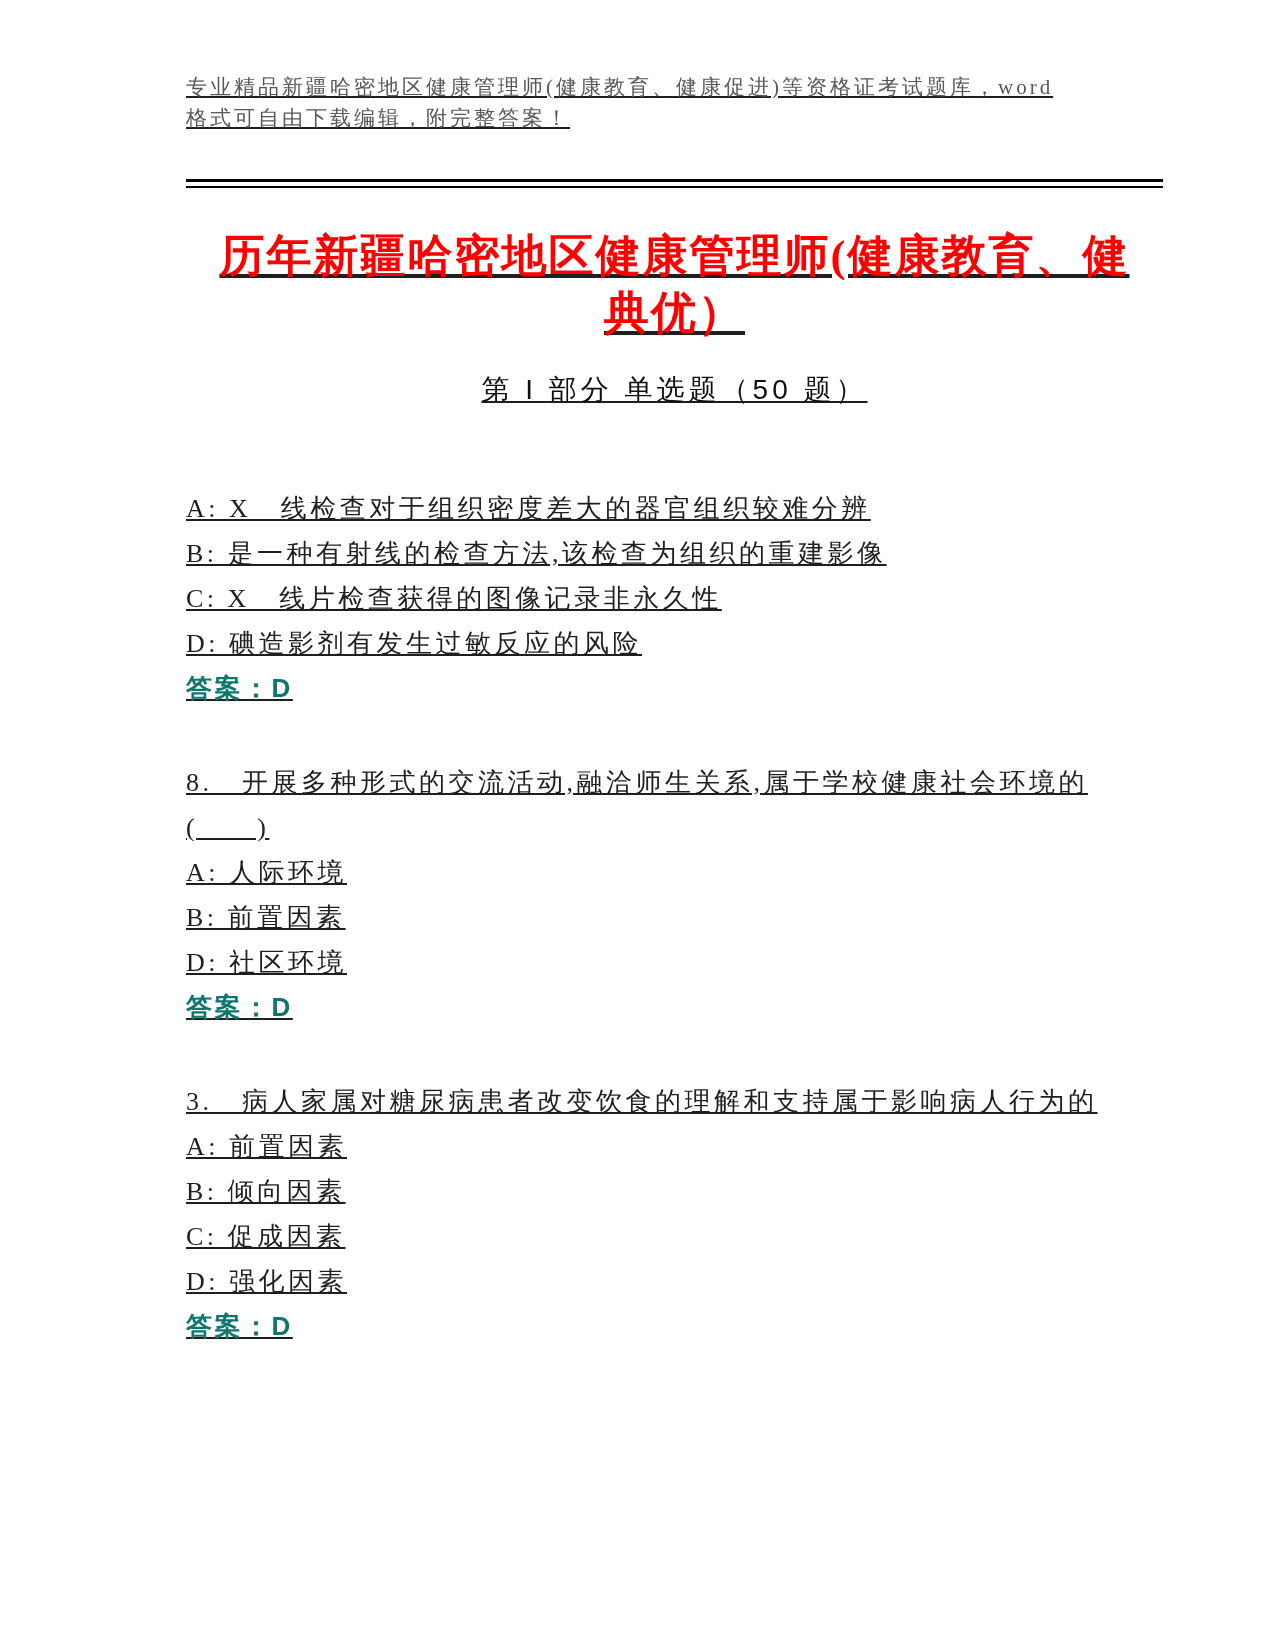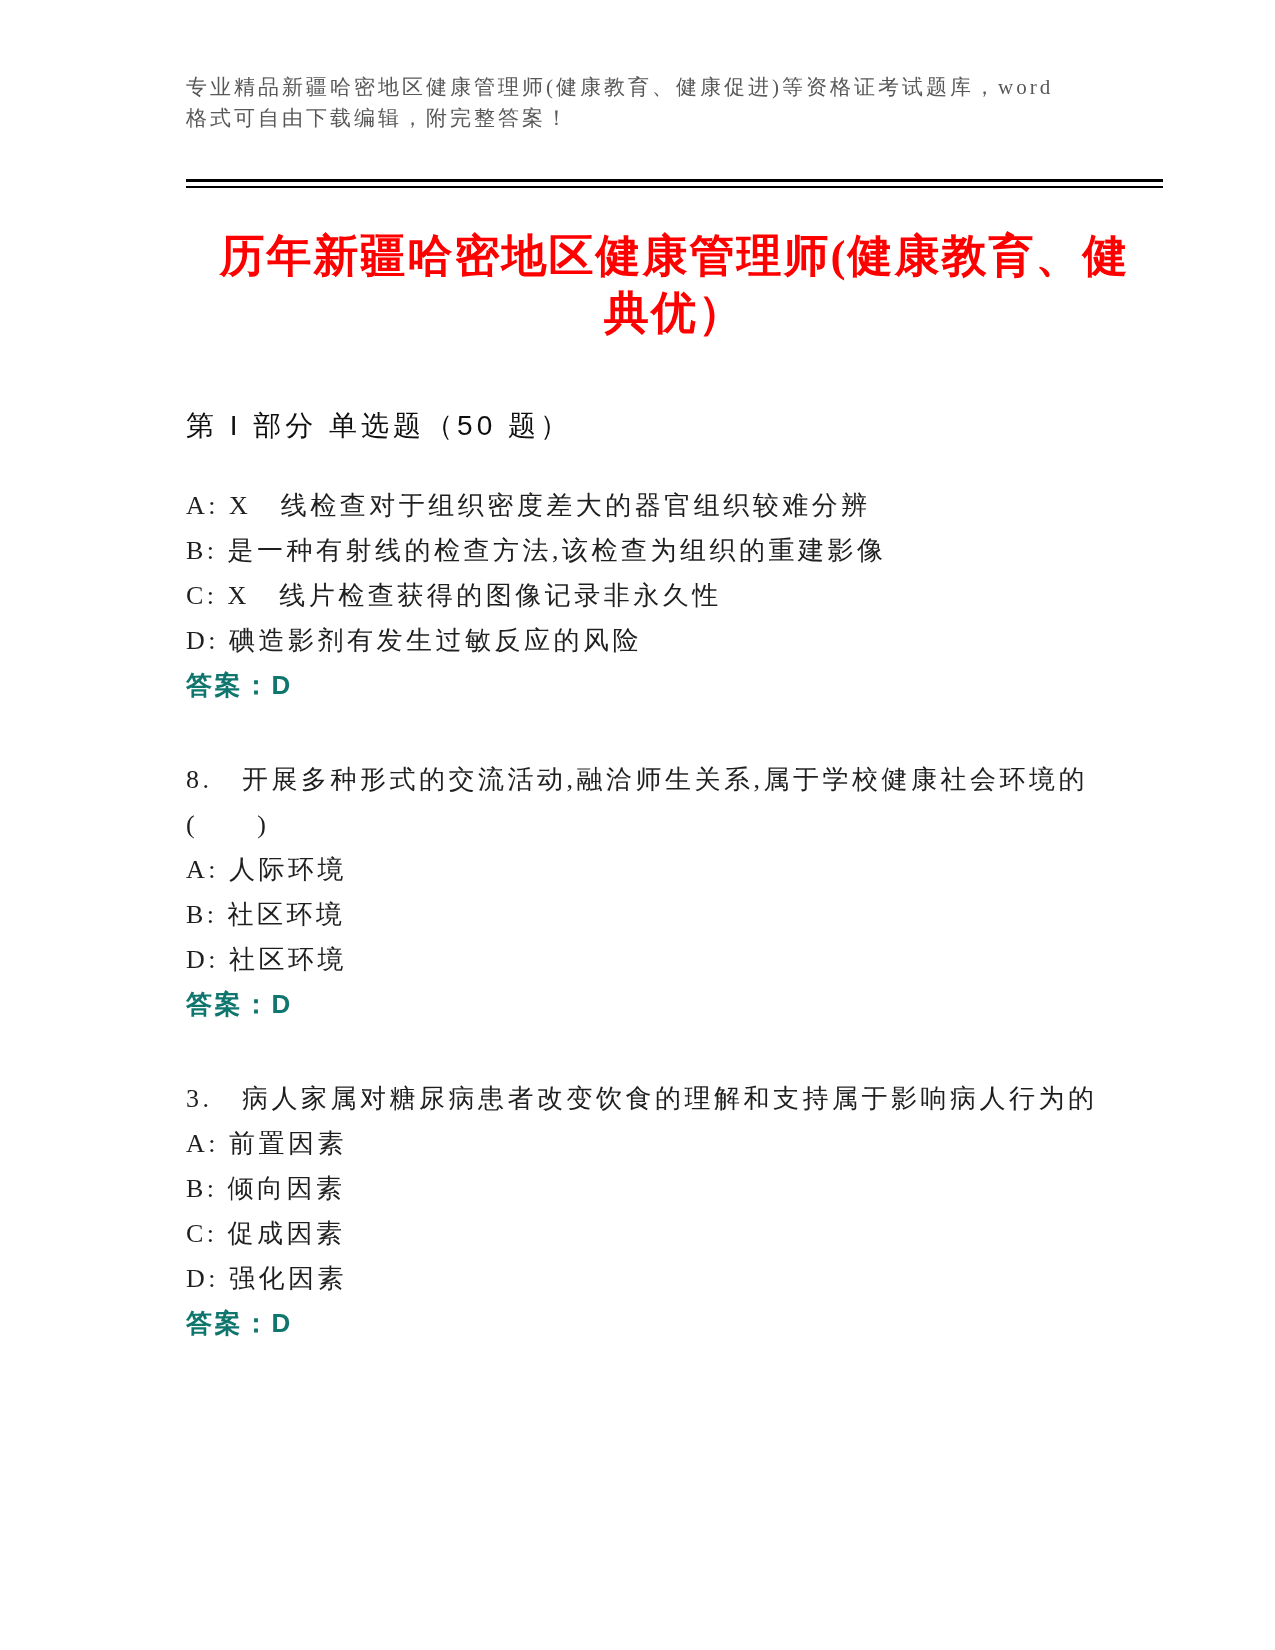--- a/index.html
+++ b/index.html
@@ -13,20 +13,21 @@
     font-family: "Liberation Serif", "DejaVu Serif", serif;
     color: #1f1f1f;
     overflow: hidden;
   }
   .page {
     box-sizing: border-box;
     width: 1275px;
     height: 1290px;
     padding: 72px 112px 8px 186px;
     background: #ffffff;
+    text-decoration: underline;
   }
   .header-note {
     font-size: 21px;
     line-height: 31px;
     letter-spacing: 3px;
     color: #585858;
     margin-bottom: 45px;
   }
   .header-note div { white-space: pre-wrap; }
   .divider {
@@ -35,31 +36,32 @@
     border-bottom: 2px solid #000000;
     margin-bottom: 40px;
   }
   .doc-title {
     color: #ff0000;
     font-weight: 700;
     font-size: 45px;
     line-height: 57px;
     letter-spacing: 2px;
     text-align: center;
-    margin: 0 0 64px 0;
+    margin: 0 0 28px 0;
   }
   .doc-title div { white-space: pre-wrap; }
   .section-heading {
     font-family: "Liberation Sans", "DejaVu Sans", sans-serif;
     font-size: 28px;
     line-height: 40px;
     letter-spacing: 4px;
+    text-align: center;
     color: #0f0f0f;
     font-weight: 500;
-    margin: 0 0 37px 0;
+    margin: 0 0 76px 0;
     white-space: pre-wrap;
   }
   .question { margin: 0 0 49px 0; }
   .qline, .opt {
     font-size: 26px;
     line-height: 45px;
     letter-spacing: 3.5px;
     color: #1f1f1f;
     white-space: pre-wrap;
   }
@@ -97,21 +99,21 @@
     <div class="opt">B: 是一种有射线的检查方法,该检查为组织的重建影像</div>
     <div class="opt">C: X　线片检查获得的图像记录非永久性</div>
     <div class="opt">D: 碘造影剂有发生过敏反应的风险</div>
     <div class="answer">答案：D</div>
   </div>
 
   <div class="question">
     <div class="qline">8.　开展多种形式的交流活动,融洽师生关系,属于学校健康社会环境的</div>
     <div class="qline">(　　)</div>
     <div class="opt">A: 人际环境</div>
-    <div class="opt">B: 社区环境</div>
+    <div class="opt">B: 前置因素</div>
     <div class="opt">D: 社区环境</div>
     <div class="answer">答案：D</div>
   </div>
 
   <div class="question">
     <div class="qline">3.　病人家属对糖尿病患者改变饮食的理解和支持属于影响病人行为的</div>
     <div class="opt">A: 前置因素</div>
     <div class="opt">B: 倾向因素</div>
     <div class="opt">C: 促成因素</div>
     <div class="opt">D: 强化因素</div>

